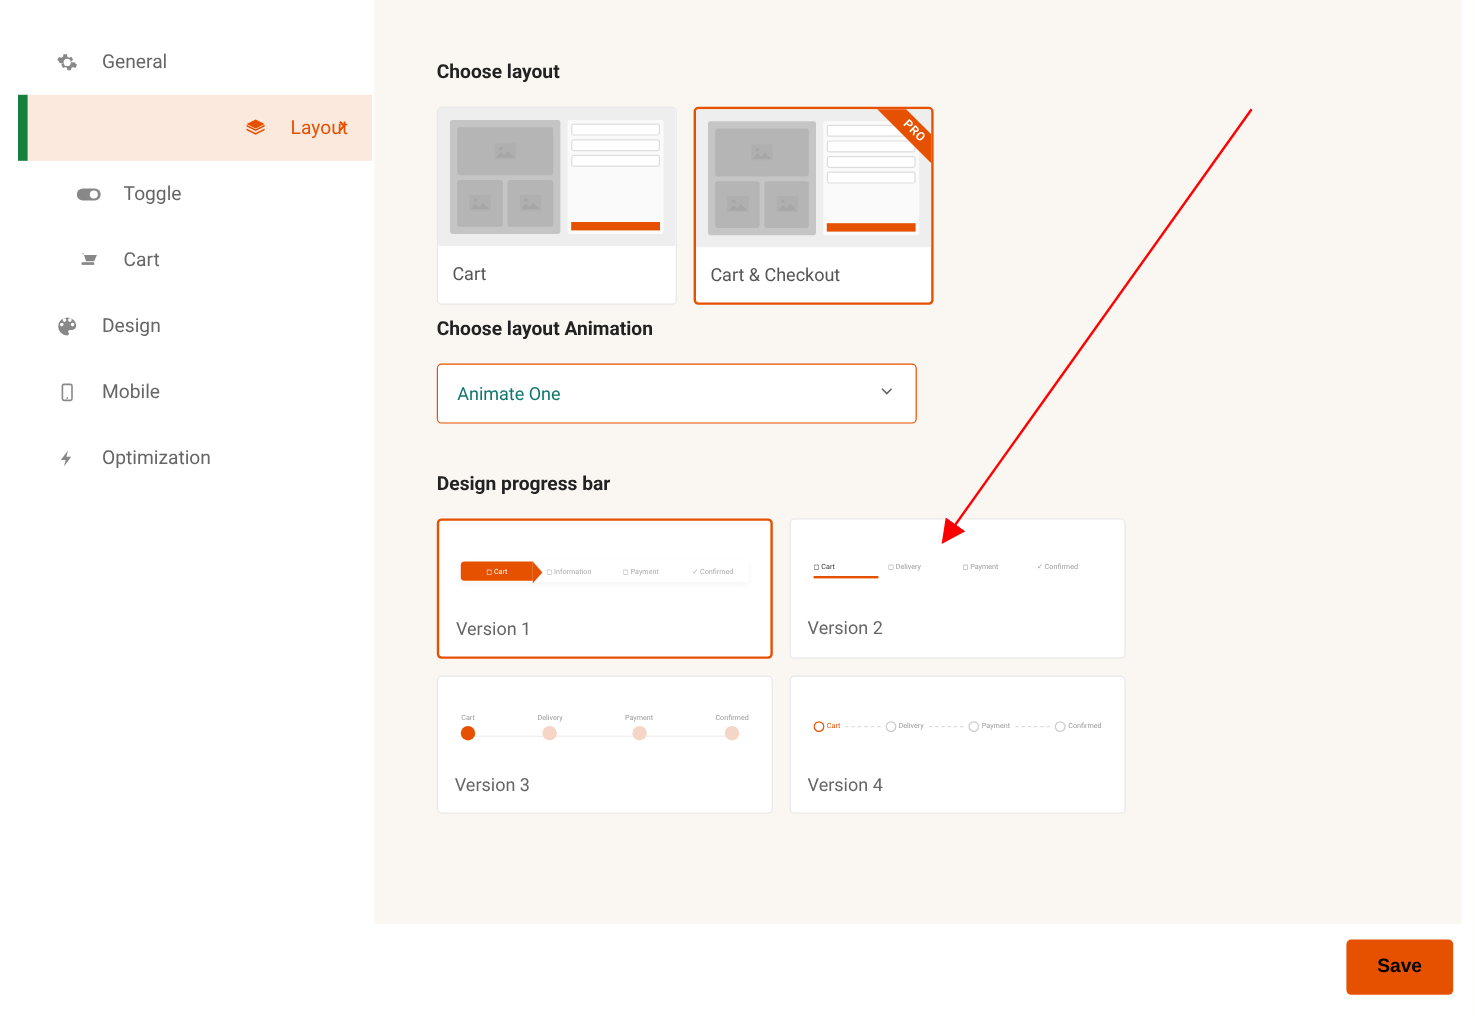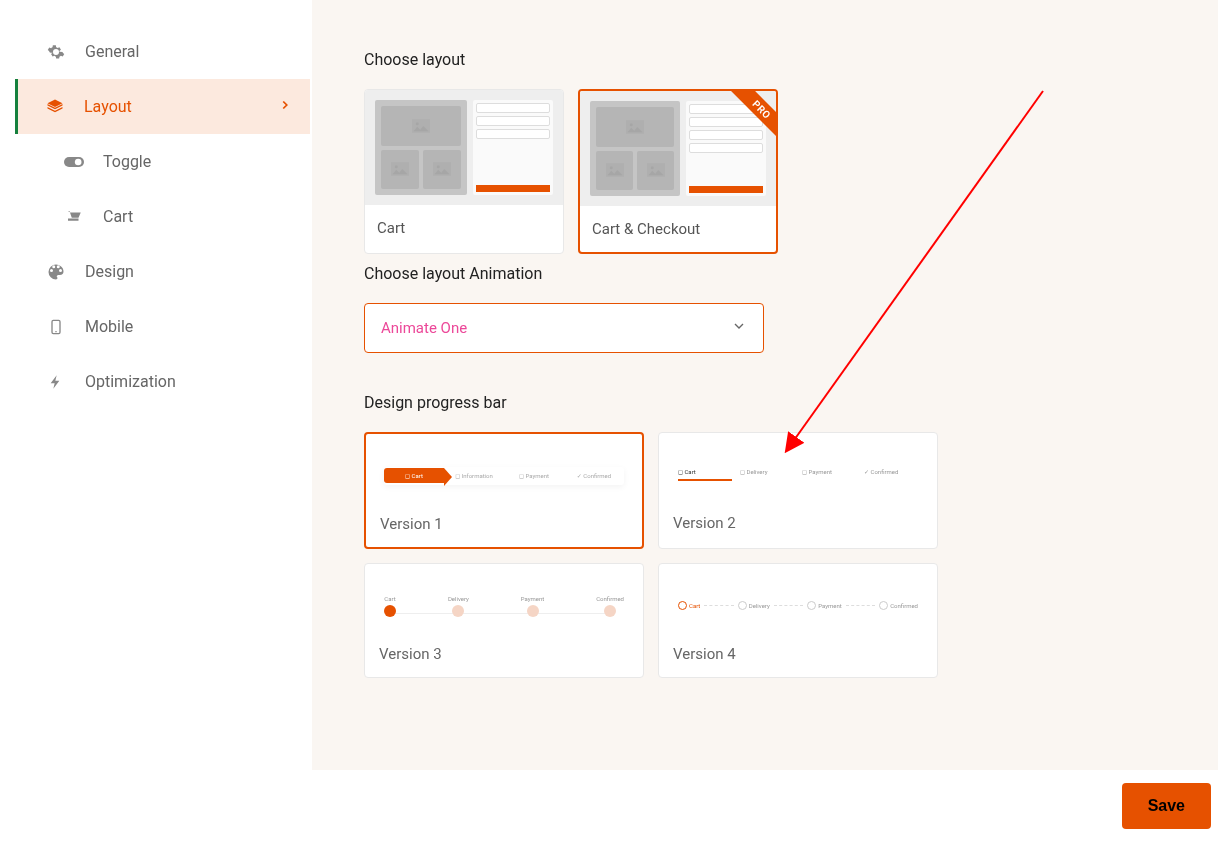--- a/index.html
+++ b/index.html
@@ -37,43 +37,44 @@
   display: flex;
   align-items: center;
   justify-content: center;
 }
 .sidebar-item.sub {
   padding-left: 48px;
 }
 .sidebar-item.active {
   background: #fce9de;
   color: #e65100;
-  border-left: 3px solid #15803d;
+  border-left: 8px solid #15803d;
   padding-left: 26px;
+  justify-content: flex-end;
 }
 .sidebar-item.active .icon { color: #e65100; }
 .sidebar-item.active .label { color: #e65100; }
 .chev {
   position: absolute;
   right: 18px;
   color: #e65100;
 }
 .main {
   position: absolute;
   left: 312px;
   top: 0;
   width: 906px;
   height: 770px;
   background: #faf6f2;
   padding: 40px 52px;
   overflow: hidden;
 }
 .section-title {
   font-size: 16px;
-  font-weight: 400;
+  font-weight: 700;
   color: #222;
   margin-bottom: 20px;
   margin-top: 10px;
 }
 .card-row { display: flex; gap: 14px; flex-wrap: wrap; }
 .layout-card {
   width: 200px;
   background: #fff;
   border: 1px solid #e8e8e8;
   border-radius: 4px;
@@ -150,21 +151,21 @@
 }
 .select-wrap {
   width: 400px;
   border: 1px solid #e65100;
   border-radius: 4px;
   padding: 14px 16px;
   background: #fff;
   display: flex;
   justify-content: space-between;
   align-items: center;
-  color: #ec4899;
+  color: #0f766e;
   font-size: 15px;
   cursor: pointer;
 }
 .progress-card {
   width: 280px;
   background: #fff;
   border: 1px solid #e8e8e8;
   border-radius: 4px;
   padding: 14px;
   cursor: pointer;

